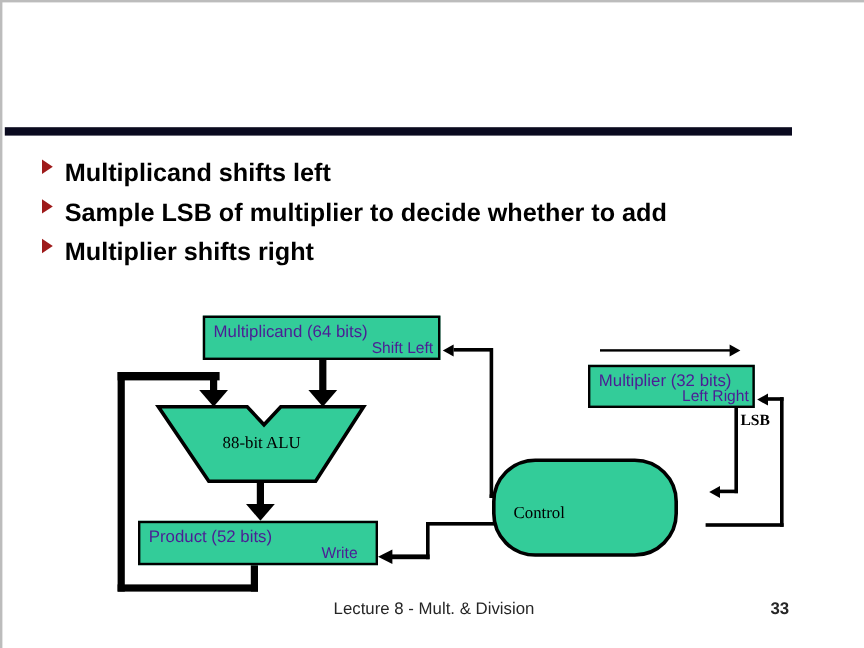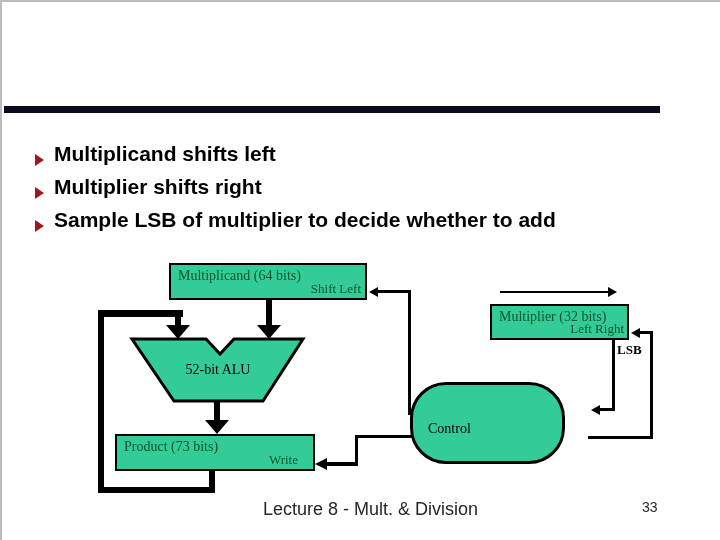--- a/index.html
+++ b/index.html
@@ -11,71 +11,71 @@
   }
   .abs{position:absolute;}
   
   .title{
     left:28px;top:44px;font-size:27px;font-weight:bold;
     color:var(--title_navy);letter-spacing:0.5px;white-space:nowrap;
   }
   .rule{left:2px;top:104px;width:656px;height:7px;background:var(--rule_dark);}
   
   .bullets{left:33px;top:131px;}
-  .bullet{display:flex;align-items:flex-end;height:33px;}
+  .bullet{display:flex;align-items:flex-start;height:33px;}
   .b-arrow{
     width:0;height:0;margin-right:10px;flex:none;
     border-left:9px solid var(--bullet_red);
     border-top:6px solid transparent;border-bottom:6px solid transparent;
   }
   .b-text{font-size:21px;font-weight:bold;color:#000;white-space:nowrap;}
   
   .gbox{
     background:var(--box_green);border:2px solid var(--line_black);
-    box-sizing:border-box;font-family:Liberation Serif, serif;color:#14532d;
+    box-sizing:border-box;font-family:Liberation Sans, sans-serif;color:#4c1d95;
   }
   .gbox .lab{position:absolute;top:3px;left:7px;font-size:14px;white-space:nowrap;}
   .gbox .sig{position:absolute;bottom:1px;font-size:13px;white-space:nowrap;}
   .ctrl{
     background:var(--box_green);border:3px solid var(--line_black);
     border-radius:36px;box-sizing:border-box;
   }
   .ctrl .lab{position:absolute;left:15px;top:36px;font-size:14px;font-family:"Liberation Serif",serif;}
   .serif-lab{font-family:"Liberation Serif",serif;font-size:13px;color:#000;white-space:nowrap;}
   
   .line{background:var(--line_black);}
   .ah-down{width:0;height:0;border-left:12px solid transparent;border-right:12px solid transparent;border-top:14px solid var(--line_black);}
   .ah-left{width:0;height:0;border-top:5px solid transparent;border-bottom:5px solid transparent;border-right:9px solid var(--line_black);}
   .ah-left-big{width:0;height:0;border-top:6px solid transparent;border-bottom:6px solid transparent;border-right:12px solid var(--line_black);}
   .ah-right{width:0;height:0;border-top:5px solid transparent;border-bottom:5px solid transparent;border-left:9px solid var(--line_black);}
   
   .alu-lab{left:125px;top:360px;width:182px;text-align:center;font-family:"Liberation Serif",serif;font-size:14px;color:#000;}
   
-  .footer{left:261px;top:497px;font-size:18px;color:var(--footer_gray);white-space:nowrap;}
-  .pagenum{left:640px;top:497px;font-size:14px;color:var(--footer_gray);}
+  .footer{left:276px;top:497px;font-size:14px;color:var(--footer_gray);white-space:nowrap;}
+  .pagenum{left:640px;top:497px;font-size:14px;color:var(--footer_gray);font-weight:bold;}
 </style>
 </head>
 <body>
 
 <div class="slide">
 
   <div class="abs rule"></div>
 
   <div class="abs bullets">
     <div class="bullet">
       <span class="b-arrow"></span>
       <span class="b-text">Multiplicand shifts left</span>
     </div>
     <div class="bullet">
       <span class="b-arrow"></span>
-      <span class="b-text">Multiplier shifts right</span>
+      <span class="b-text">Sample LSB of multiplier to decide whether to add</span>
     </div>
     <div class="bullet">
       <span class="b-arrow"></span>
-      <span class="b-text">Sample LSB of multiplier to decide whether to add</span>
+      <span class="b-text">Multiplier shifts right</span>
     </div>
   </div>
 
   <div class="abs line" style="left:207px;top:469px;width:6px;height:22px;"></div>
   <div class="abs line" style="left:96px;top:485px;width:117px;height:6px;"></div>
   <div class="abs line" style="left:96px;top:308px;width:6px;height:183px;"></div>
   <div class="abs line" style="left:96px;top:308px;width:85px;height:7px;"></div>
 
   <div class="abs line" style="left:173px;top:312px;width:6px;height:12px;"></div>
   <div class="abs ah-down" style="left:164px;top:323px;"></div>
@@ -115,27 +115,27 @@
   <div class="abs gbox" style="left:488px;top:302px;width:139px;height:36px;">
     <span class="lab">Multiplier (32 bits)</span>
     <span class="sig" style="right:3px;">Left Right</span>
   </div>
 
   <div class="abs serif-lab" style="left:615px;top:340px;font-weight:bold;">LSB</div>
 
   <svg class="abs" style="left:125px;top:332px;" width="182" height="72">
     <polygon points="5,5 79,5 93,20 107,5 176,5 136,67 47,67" style="fill:var(--box_green);stroke:var(--line_black);stroke-width:3;"></polygon>
   </svg>
-  <div class="abs alu-lab">52-bit ALU</div>
+  <div class="abs alu-lab">88-bit ALU</div>
 
   <div class="abs ctrl" style="left:408px;top:380px;width:155px;height:82px;">
     <span class="lab">Control</span>
   </div>
 
   <div class="abs gbox" style="left:113px;top:432px;width:200px;height:37px;">
-    <span class="lab">Product (73 bits)</span>
+    <span class="lab">Product (52 bits)</span>
     <span class="sig" style="right:15px;">Write</span>
   </div>
 
   <div class="abs footer">Lecture 8 - Mult. &amp; Division</div>
   <div class="abs pagenum">33</div>
 
 </div>
 
 </body></html>

